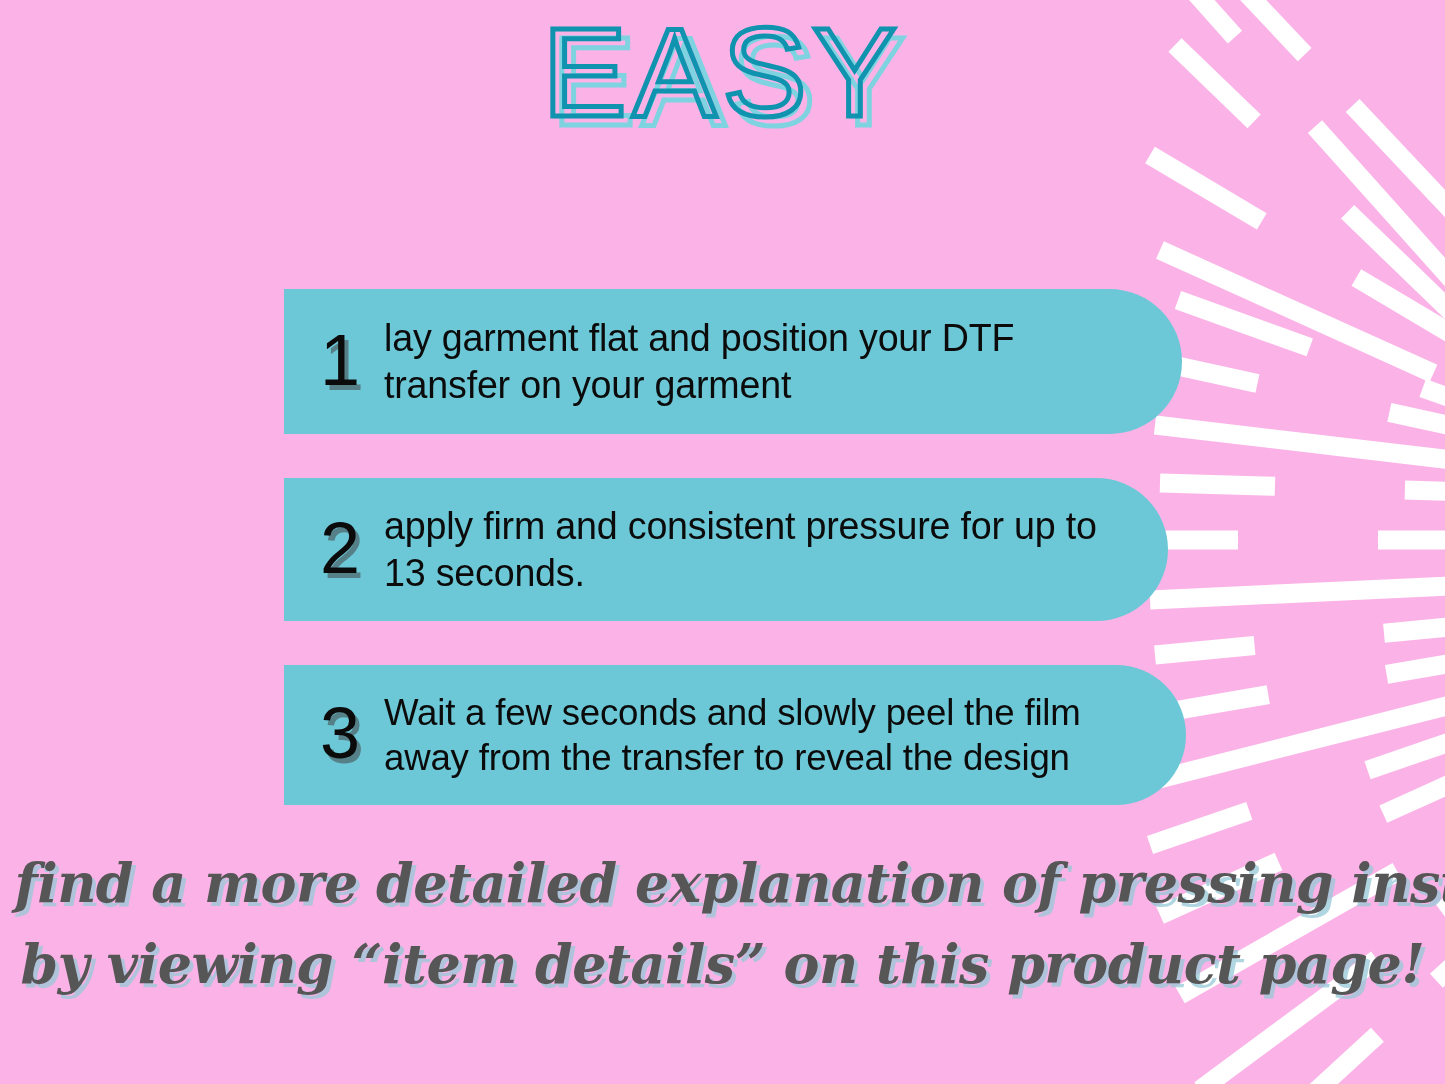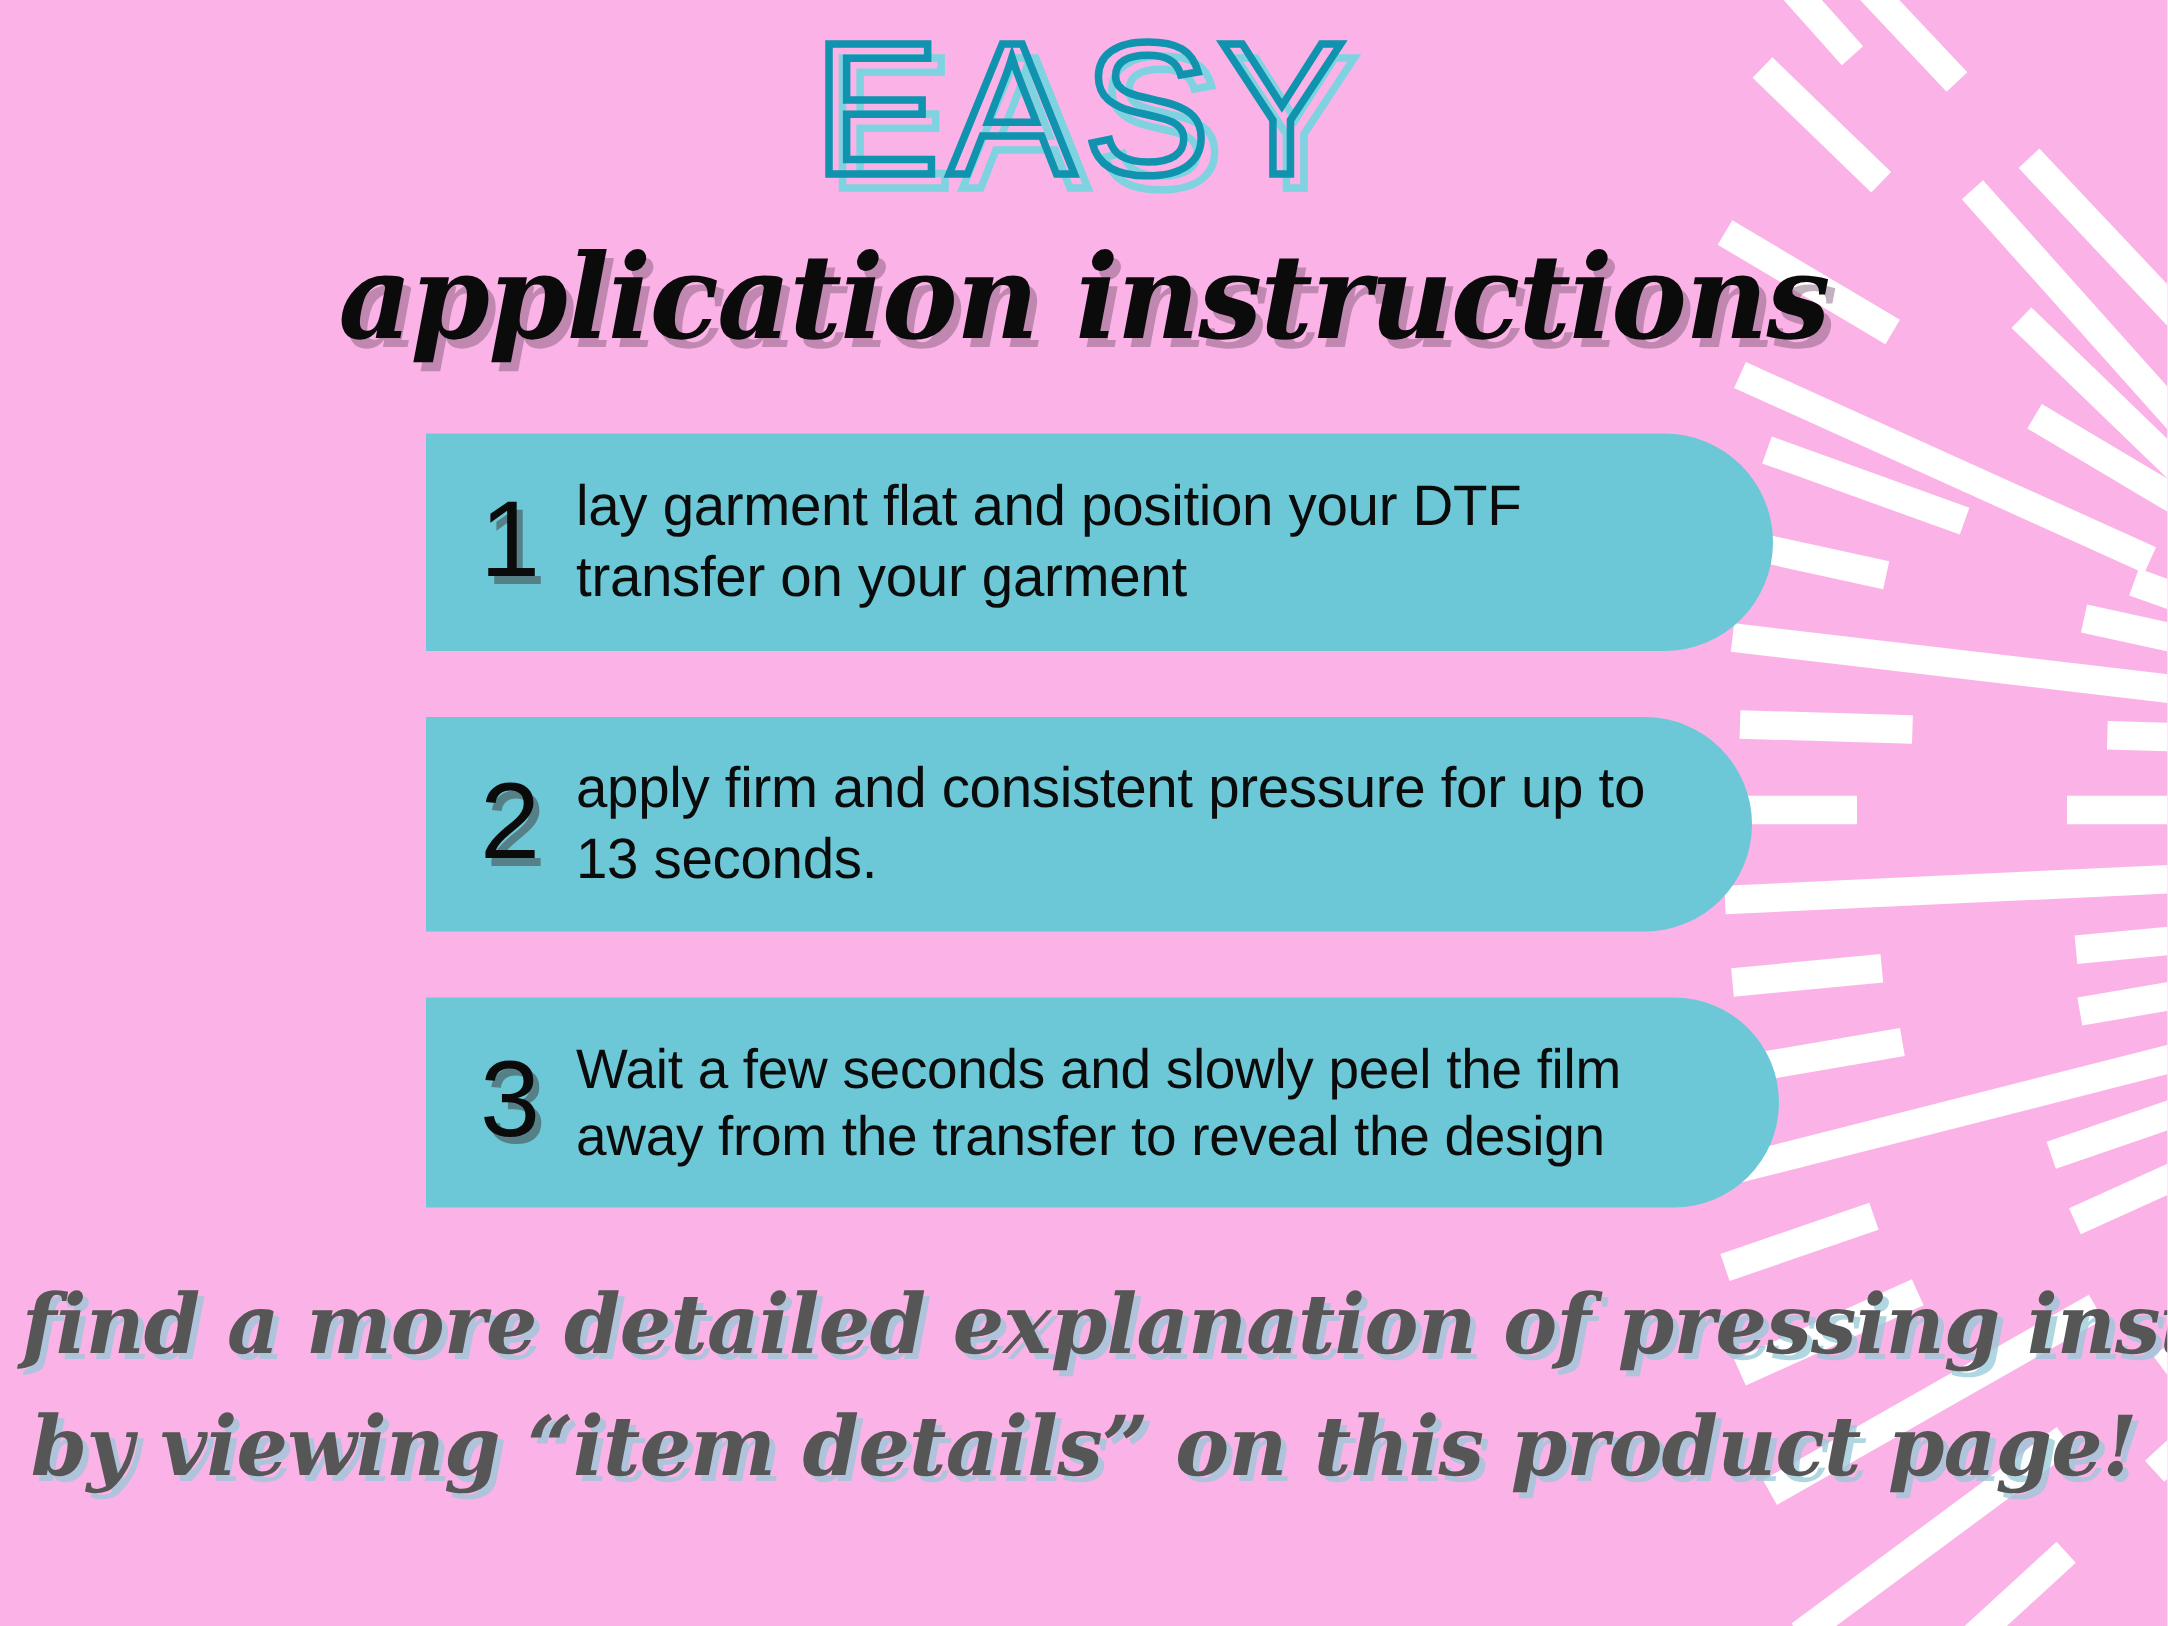--- a/index.html
+++ b/index.html
@@ -181,23 +181,20 @@
     </g>
   </svg>
 
   <div class="easy-wrap">
     <div class="easy-stack">
       <div class="easy-text easy-shadow">EASY</div>
       <div class="easy-text easy-main">EASY</div>
     </div>
   </div>
 
-  <div class="script-wrap">
-    <div class="script-title">application instructions</div>
-  </div>
 
   <div id="steps">
 
     <div class="step step-1">
       <div class="step-num">1</div>
       <div class="step-text">lay garment flat and position your DTF transfer on your garment</div>
     </div>
 
     <div class="step step-2">
       <div class="step-num">2</div>

